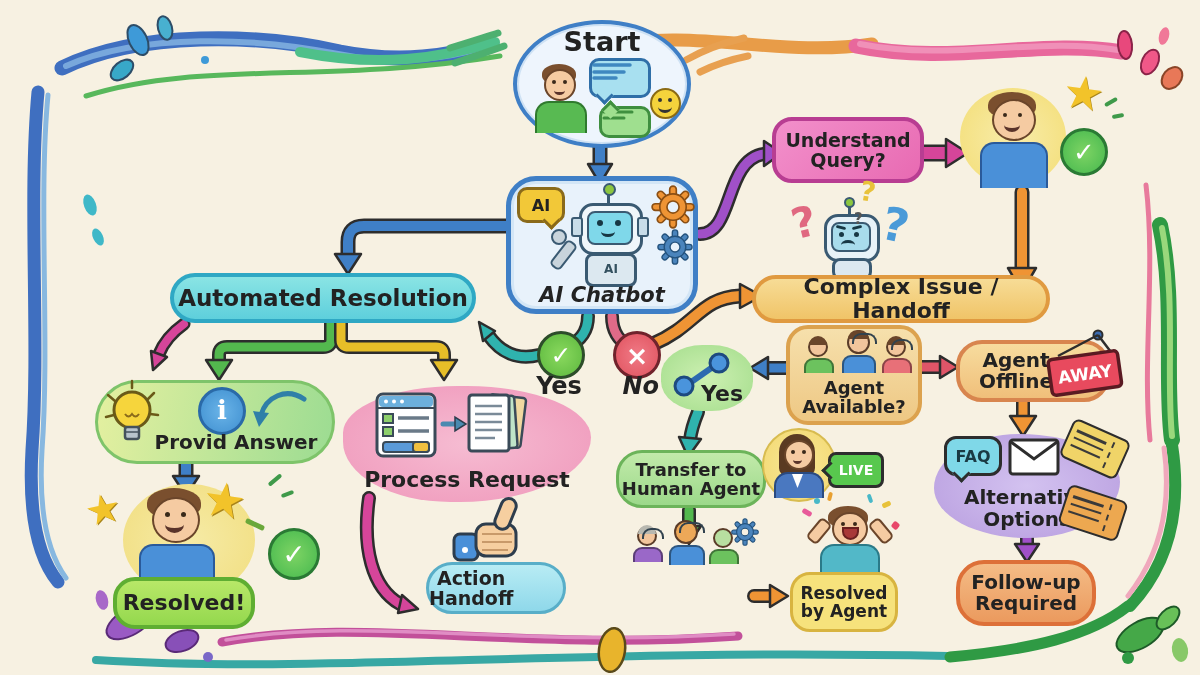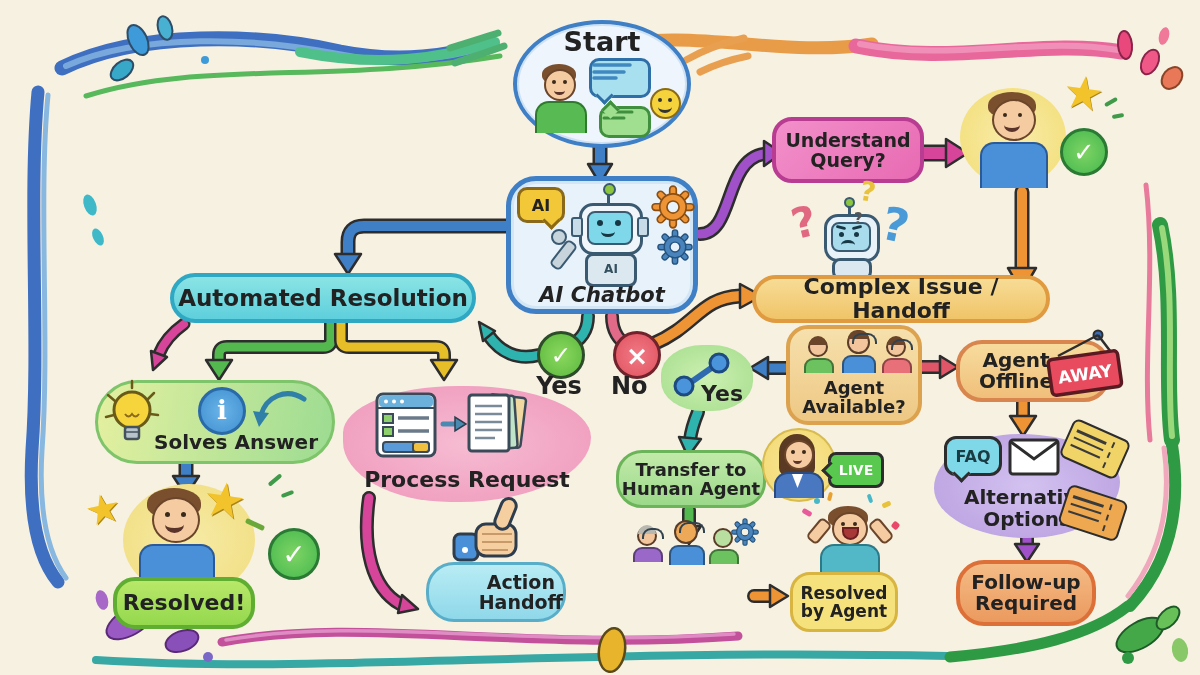--- a/index.html
+++ b/index.html
@@ -43,22 +43,22 @@
   #complex .nl{font-size:22px;}
   #auto-res{left:170px;top:273px;width:306px;height:50px;border:4px solid #2fa8c4;border-radius:25px;
     background:linear-gradient(#8ae4e4,#5ecfdc);display:flex;align-items:center;justify-content:center;}
   #auto-res .nl{font-size:23px;}
   #provide{left:95px;top:380px;width:240px;height:84px;border:3px solid #7ec46a;border-radius:42px;
     background:linear-gradient(100deg,#e4f0a0,#9cdc92);}
   #provide .nl{position:absolute;bottom:8px;left:48px;right:6px;font-size:20px;}
   #process{left:343px;top:386px;width:248px;height:116px;
     border-radius:48% 52% 55% 45% / 42% 46% 58% 54%;background:radial-gradient(#f6bcd2,#ef97ba);}
   #process .nl{position:absolute;bottom:10px;width:100%;font-size:22px;}
-  #action{left:426px;top:562px;width:140px;height:60px;border:3px solid #58aec8;border-radius:28px;
-    background:linear-gradient(#b8ecf4,#8fd8ea);display:flex;align-items:center;justify-content:flex-end;}
+  #action{left:426px;top:562px;width:140px;height:52px;border:3px solid #58aec8;border-radius:28px;
+    background:linear-gradient(#b8ecf4,#8fd8ea);display:flex;align-items:center;justify-content:flex-start;}
   #action .nl{font-size:19px;}
   #resolved-scene{left:85px;top:478px;width:235px;height:150px;}
   #resolved-pill{position:absolute;left:28px;top:99px;width:134px;height:44px;border:4px solid #5fae32;
     border-radius:22px;background:linear-gradient(#b8e868,#94d84e);display:flex;align-items:center;justify-content:center;}
   #resolved-pill .nl{font-size:22px;}
   #yes-blob{left:661px;top:345px;width:92px;height:66px;border-radius:45%;
     background:radial-gradient(#cdf0b2,#a4dd8c);}
   #yes-blob .nl{position:absolute;right:10px;bottom:5px;font-size:22px;}
   #agent-avail{left:786px;top:325px;width:136px;height:100px;border:4px solid #dca24e;border-radius:22px;
     background:linear-gradient(#f6e0ac,#eec884);}
@@ -82,21 +82,21 @@
     background:#f6e27c;display:flex;align-items:center;justify-content:center;}
   #resolved-agent .nl{font-size:17px;}
 
   
   .dec-circle{position:absolute;z-index:2;width:42px;height:42px;border-radius:50%;
     border:3px solid #2d4d2a;color:#fff;font-weight:bold;display:flex;align-items:center;justify-content:center;}
   #yes-check{left:537px;top:331px;background:radial-gradient(#8ad95e,#5cb83e);font-size:25px;}
   #no-cross{left:613px;top:331px;background:radial-gradient(#f07a86,#e0525e);border-color:#70232c;font-size:27px;}
   .dec-label{position:absolute;z-index:2;font-weight:bold;font-size:24px;color:#222;}
   #yes-label{left:534px;top:372px;width:50px;text-align:center;}
-  #no-label{left:611px;top:372px;width:48px;text-align:left;}
+  #no-label{left:611px;top:372px;width:48px;text-align:right;font-style:italic;}
 
   
   .person{position:absolute;}
   .p-hair{position:absolute;background:#7a4f2e;border-radius:50% 50% 40% 40%;}
   .p-face{position:absolute;background:#f5cba2;border:2.5px solid #6a452a;border-radius:50%;}
   .p-eye{position:absolute;width:4px;height:4px;background:#3a2a1a;border-radius:50%;}
   .p-smile{position:absolute;border-bottom:3px solid #5a332a;border-radius:50%;}
   .p-shirt{position:absolute;border-radius:14px 14px 0 0;border:2.5px solid rgba(0,0,0,.35);border-bottom:none;}
   .blob{position:absolute;border-radius:50%;}
   .star{position:absolute;color:#f2c32a;text-shadow:1px 1px 0 #a8841a;font-weight:bold;z-index:3;}
@@ -395,21 +395,21 @@
     <path d="M23,35 q3.5,5 7,0 q3.5,5 7,0" fill="none" stroke="#8a6a1a" stroke-width="2"></path>
     <rect x="23" y="48" width="14" height="12" rx="2.5" fill="#b8c4cc" stroke="#44525c" stroke-width="2.5"></rect>
     <line x1="24" y1="53" x2="36" y2="53" stroke="#44525c" stroke-width="1.5"></line>
   </svg>
   <div class="abs" style="left:100px;top:4px;width:42px;height:42px;border-radius:50%;background:radial-gradient(#6ab4e8,#3f8fd0);border:3px solid #2a6aa8;color:#fff;font-weight:bold;font-size:26px;text-align:center;line-height:40px;font-family:'DejaVu Serif',serif;">
     <span>i</span></div>
   <svg class="abs" style="left:152px;top:6px;" width="60" height="44">
     <path d="M54,10 C36,-2 16,8 11,26" fill="none" stroke="#2f7fa8" stroke-width="5" stroke-linecap="round"></path>
     <polygon points="3,22 19,24 9,38" fill="#2f7fa8"></polygon>
   </svg>
-  <div class="nl">Solves Answer</div>
+  <div class="nl">Provid Answer</div>
 </div>
 
 <div class="node" id="resolved-scene">
   <div class="blob" style="left:38px;top:6px;width:132px;height:112px;background:radial-gradient(#f6eba6,#f1dd7e);"></div>
   <div class="star" style="left:0px;top:8px;font-size:40px;transform:rotate(-12deg);">★</div>
   <div class="star" style="left:118px;top:-6px;font-size:48px;transform:rotate(8deg);">★</div>
   <div class="person" style="left:52px;top:10px;width:78px;height:106px;">
     <div class="p-hair" style="left:10px;top:0;width:54px;height:30px;"></div>
     <div class="p-face" style="left:15px;top:9px;width:44px;height:42px;"></div>
     <div class="p-eye" style="left:28px;top:24px;width:5px;height:5px;"></div>

